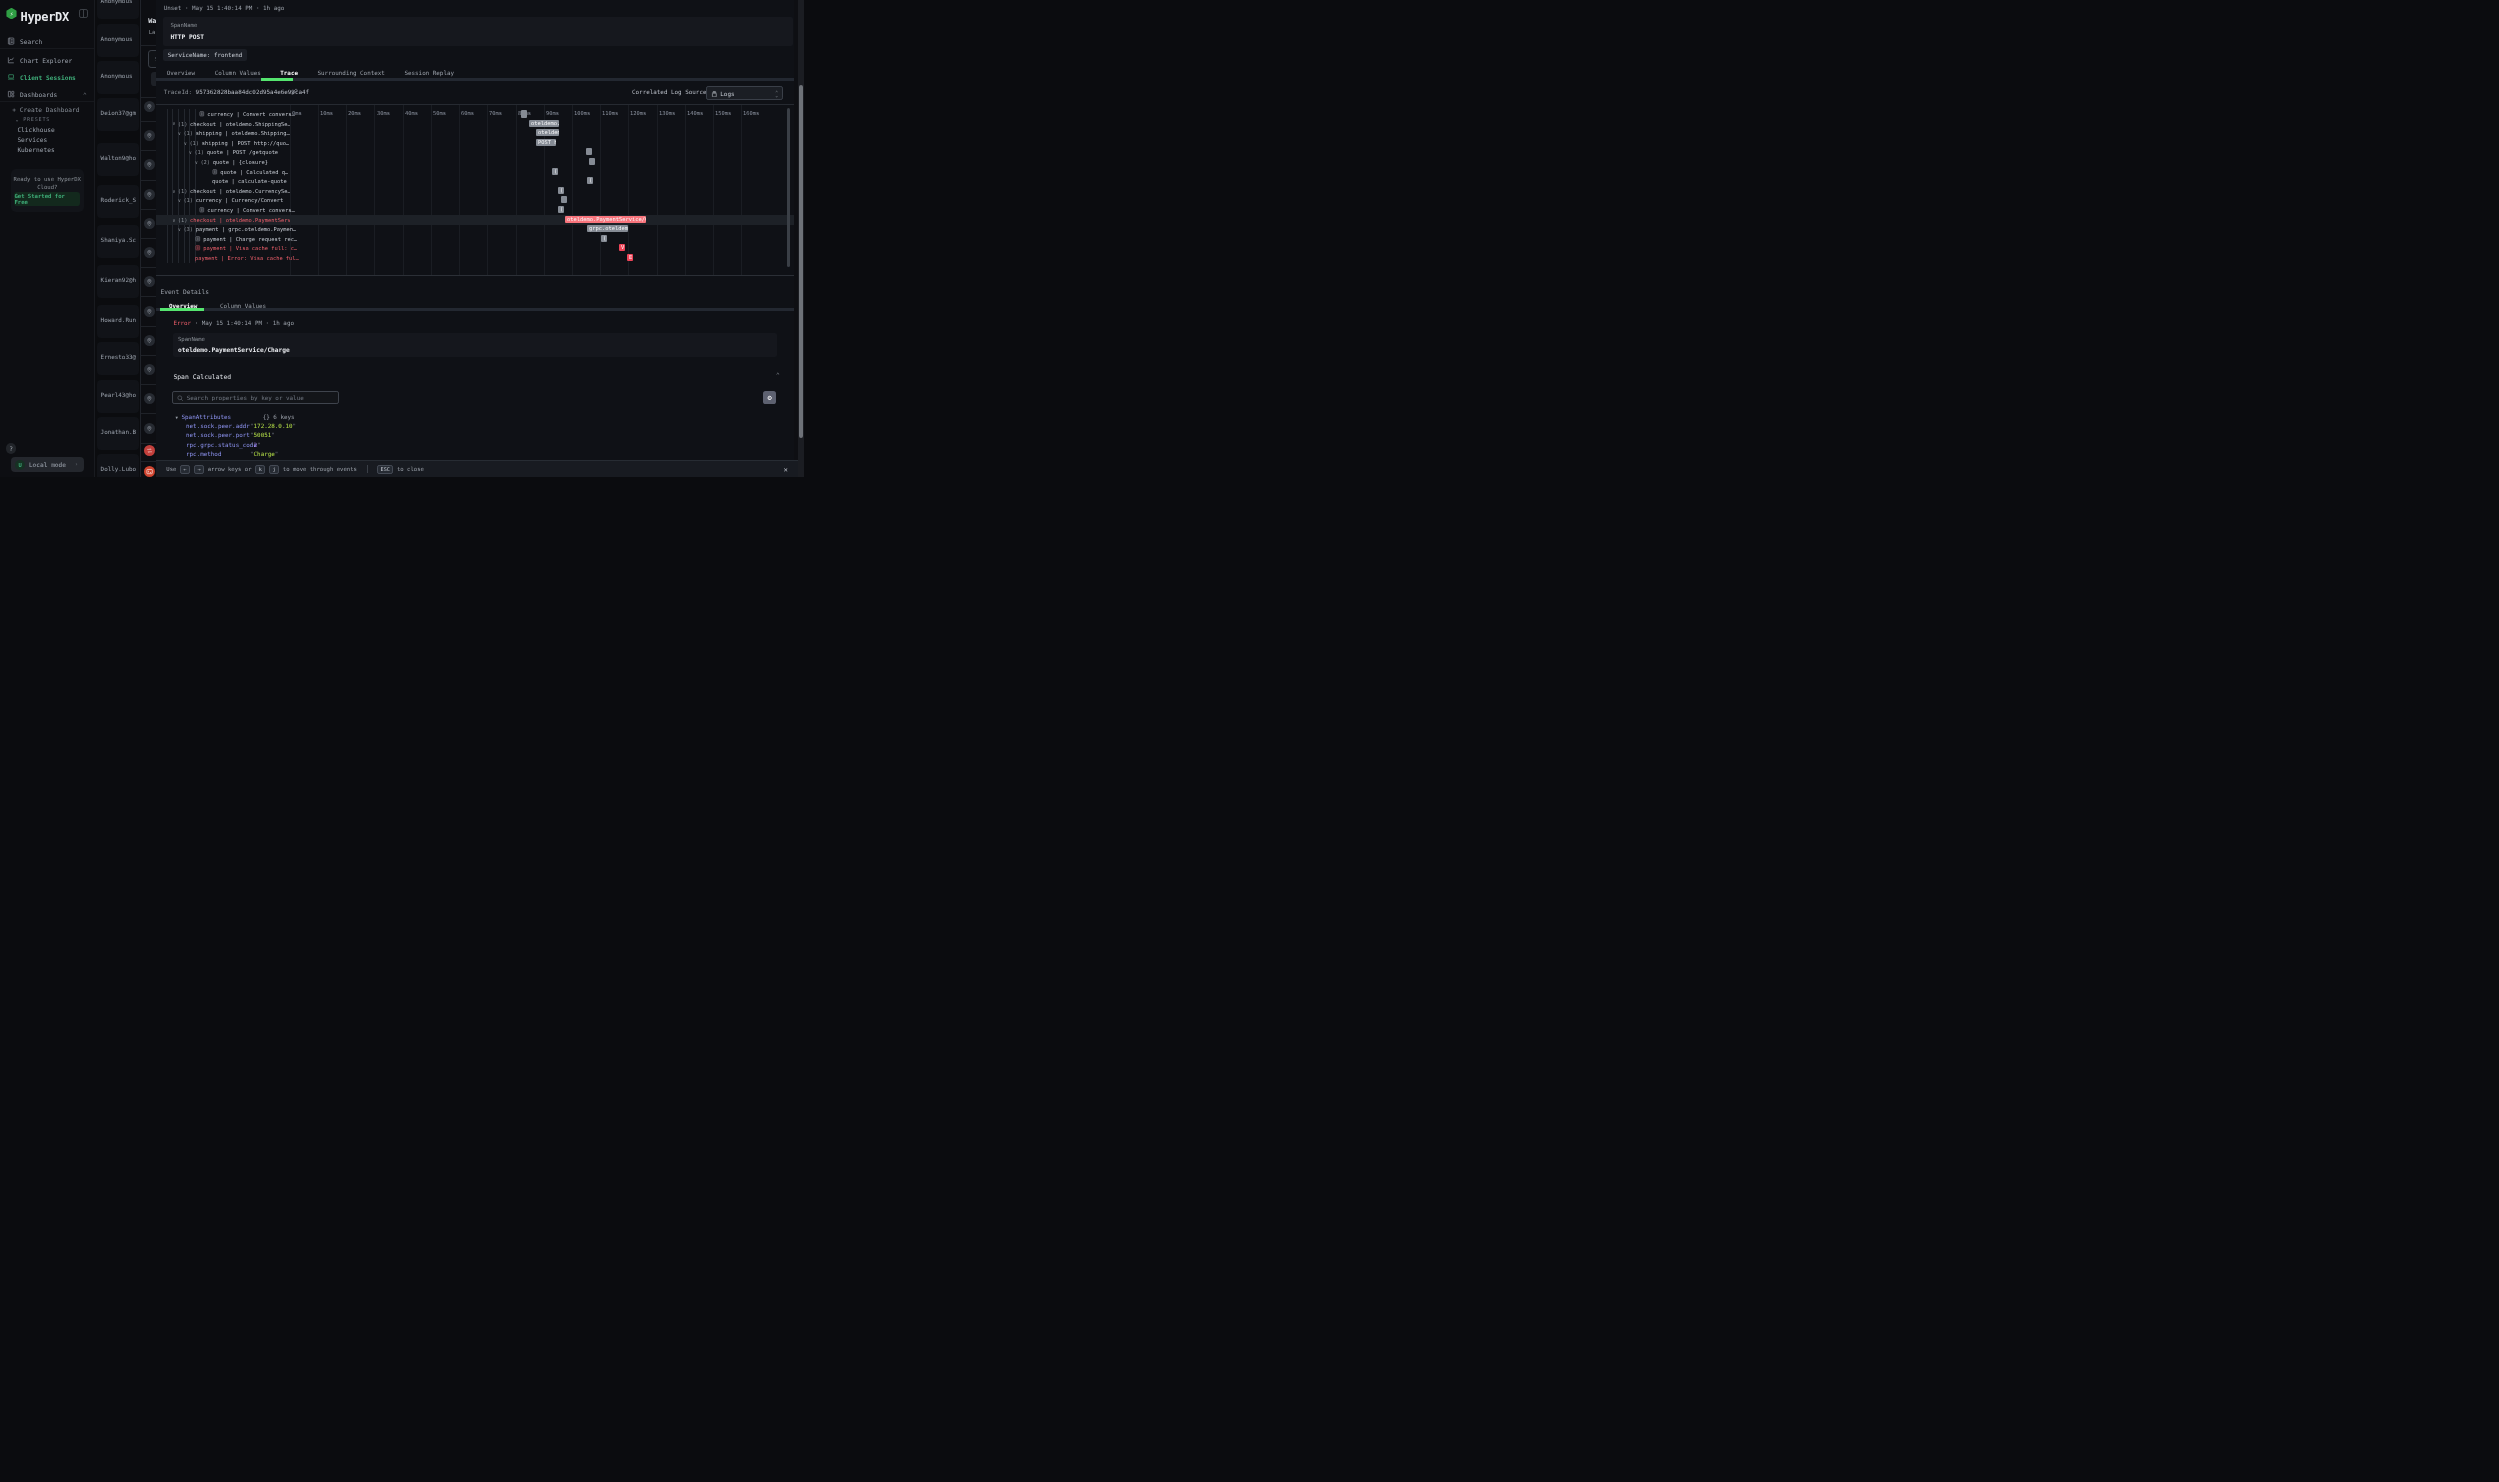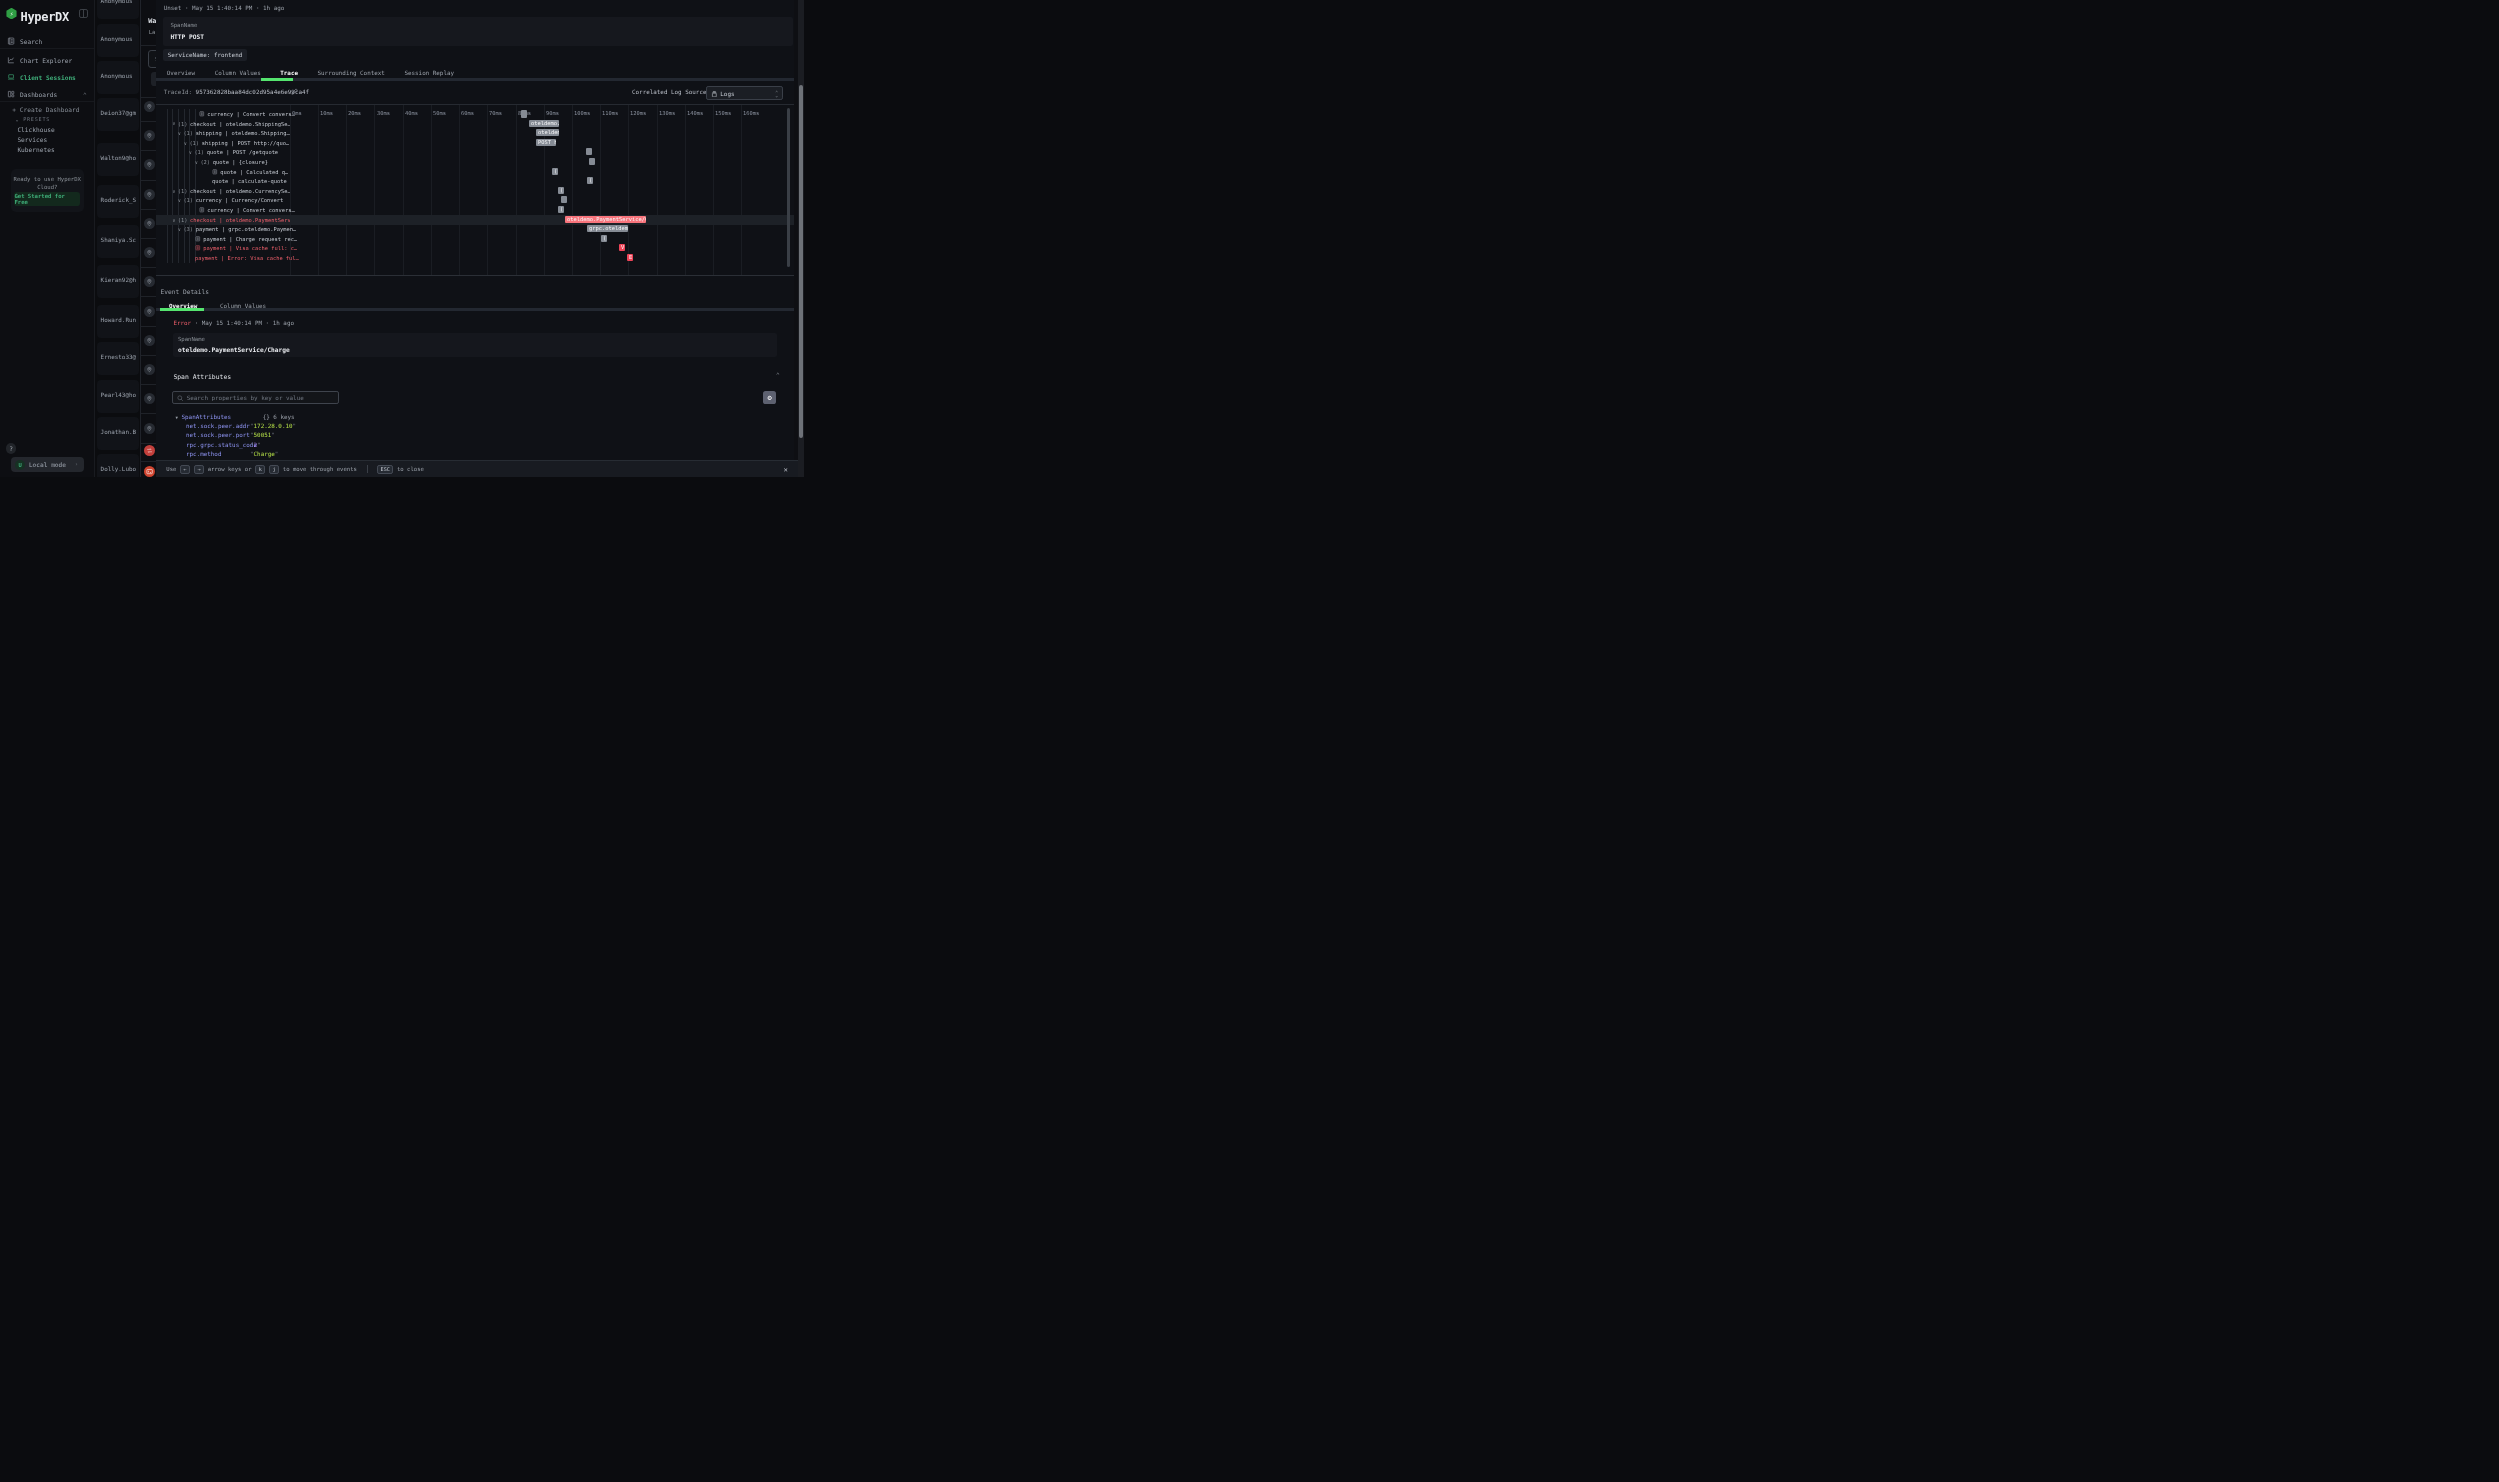--- a/index.html
+++ b/index.html
@@ -587,21 +587,21 @@
       </div>
     <div class="abs ed-strip"></div>
     <div class="abs ed-seg"></div>
     <div class="abs err-line">
       <span class="err">Error</span> <span>· May 15 1:40:14 PM · 1h ago</span>
     </div>
     <div class="abs ed-card">
       <div class="card-label">SpanName</div>
       <div class="card-value">oteldemo.PaymentService/Charge</div>
     </div>
-    <div class="abs sa-title">Span Attributes</div>
+    <div class="abs sa-title">Span Calculated</div>
     <div class="abs sa-collapse">⌃</div>
     <div class="abs sa-search">
       <svg style="position:absolute;left:4.1px;top:3.1px" width="6.7" height="6.7" viewBox="0 0 24 24" fill="none" stroke="#6f7680" stroke-width="2">
           <circle cx="10" cy="10" r="7"></circle>
           <path d="M15 15l6 6"></path>
         </svg>
       <input placeholder="Search properties by key or value" style="">
     </div>
     <div class="abs sa-gear">⚙</div>
     <div class="abs sa-root">

